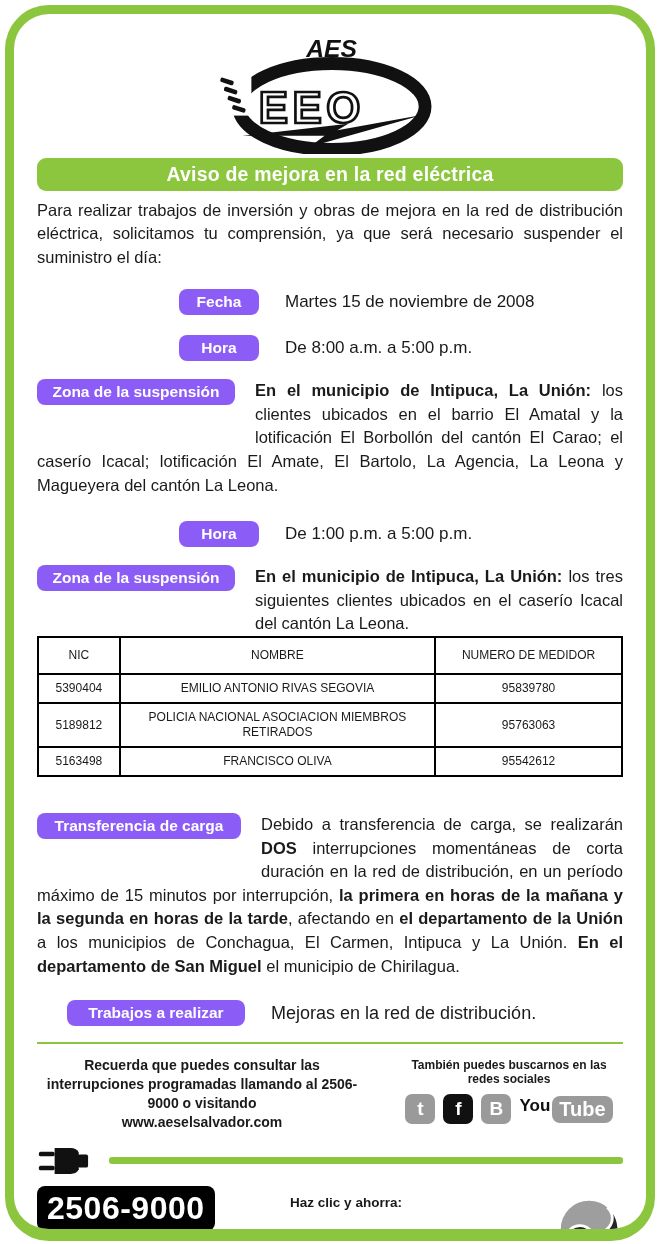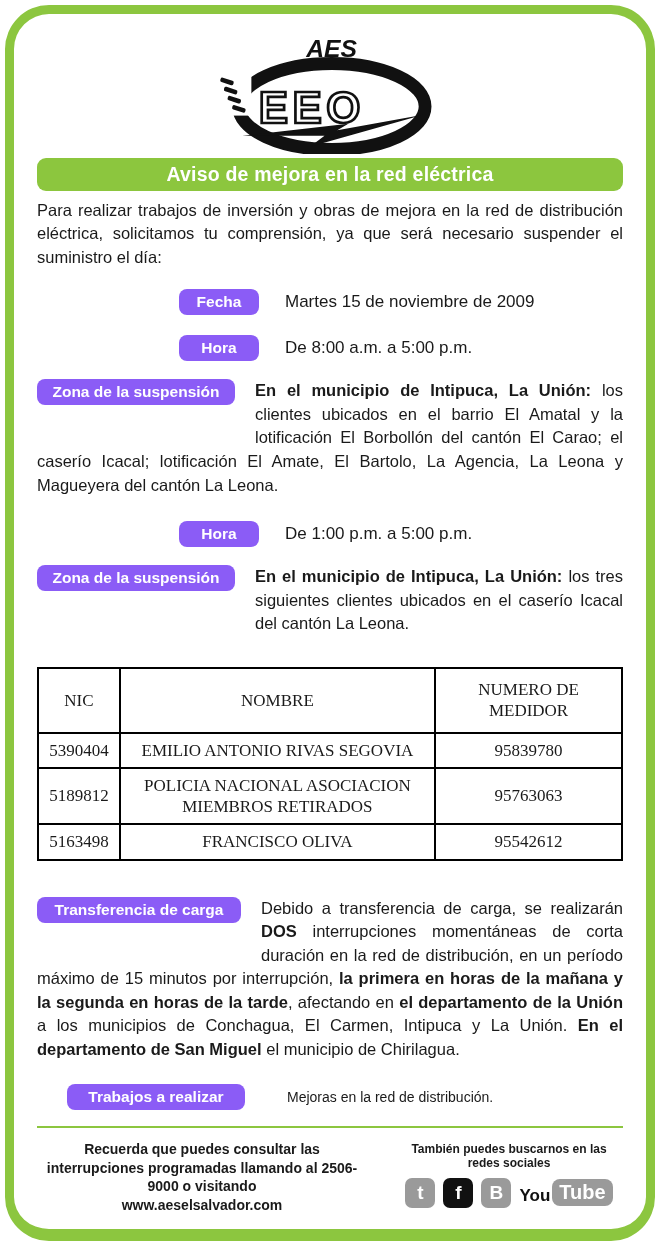--- a/index.html
+++ b/index.html
@@ -41,48 +41,48 @@
 
   .sched-row{display:flex;align-items:center;gap:26px;margin:20px 0 0 142px;}
   .sched-value{font-size:17px;}
 
   .zone-block{margin-top:18px;overflow:visible;}
   .float-badge{float:left;height:58px;margin-right:20px;}
   .clear{clear:both;}
 
   
   table.clients{
-    width:100%;border-collapse:collapse;margin-top:31px;font-size:17px;font-family:Liberation Serif, serif;
+    width:100%;border-collapse:collapse;margin-top:0;font-size:12px;
   }
   table.clients th,table.clients td{
     border:2px solid #000;text-align:center;padding:6px 8px;font-weight:normal;
     line-height:1.25;
   }
   table.clients th{padding:10px 8px;}
   .col-nic{width:14%;}.col-nombre{width:54%;}.col-medidor{width:32%;}
 
   
-  .works-row{display:flex;align-items:center;gap:42px;margin:22px 0 0 30px;}
-  .works-value{font-size:14px;}
+  .works-row{display:flex;align-items:center;gap:26px;margin:22px 0 0 30px;}
+  .works-value{font-size:18px;}
 
   hr.green{border:none;border-top:2px solid #8cc63f;margin:16px 0 0;}
 
   
   .footer-cols{display:flex;margin-top:12px;gap:28px;}
   .reminder{width:330px;text-align:center;font-weight:bold;font-size:14px;line-height:1.35;}
   .social-col{flex:1;text-align:center;}
   .social-title{font-weight:bold;font-size:12px;margin-top:2px;}
   .social-row{display:flex;justify-content:center;align-items:center;gap:8px;margin-top:8px;}
   .icon-box{
     width:30px;height:30px;border-radius:7px;display:flex;align-items:center;
     justify-content:center;color:#fff;font-weight:bold;font-size:19px;
   }
   .icon-gray{background:#9a9a9a;}
   .icon-black{background:#111;}
-  .yt{display:flex;align-items:flex-end;gap:2px;font-weight:bold;}
+  .yt{display:flex;align-items:flex-start;gap:2px;font-weight:bold;}
   .yt-you{color:#111;font-size:17px;}
   .yt-tube{background:#9a9a9a;color:#fff;border-radius:8px;padding:2px 7px;font-size:20px;}
 
   
   .plug-row{display:flex;align-items:center;margin-top:10px;}
   .cord{flex:1;height:7px;background:#8cc63f;border-radius:3px;margin-left:-6px;}
 
   
   .bottom-row{display:flex;margin-top:6px;gap:10px;align-items:flex-start;}
   .hotline-col{width:200px;}
@@ -115,21 +115,21 @@
         <path d="M34 120 L150 107 L138 114 L232 97 L108 132 L124 120 Z" fill="#111"></path>
       </svg>
     </div>
 
     <div class="title-banner">Aviso de mejora en la red eléctrica</div>
 
     <p class="intro">Para realizar trabajos de inversión y obras de mejora en la red de distribución eléctrica, solicitamos tu comprensión, ya que será necesario suspender el suministro el día:</p>
 
     <div class="sched-row">
       <span class="badge small">Fecha</span>
-      <span class="sched-value">Martes 15 de noviembre de 2009</span>
+      <span class="sched-value">Martes 15 de noviembre de 2008</span>
     </div>
     <div class="sched-row">
       <span class="badge small">Hora</span>
       <span class="sched-value">De 8:00 a.m. a 5:00 p.m.</span>
     </div>
 
     <div class="zone-block">
       <span class="float-badge"><span class="badge wide">Zona de la suspensión</span></span>
       <p class="wraptext" style="margin:0;"><span class="b">En el municipio de Intipuca, La Unión:</span><span> los clientes ubicados en el barrio El Amatal y la lotificación El Borbollón del cantón El Carao; el caserío Icacal; lotificación El Amate, El Bartolo, La Agencia, La Leona y Magueyera del cantón La Leona.</span></p>
       <div class="clear"></div>

